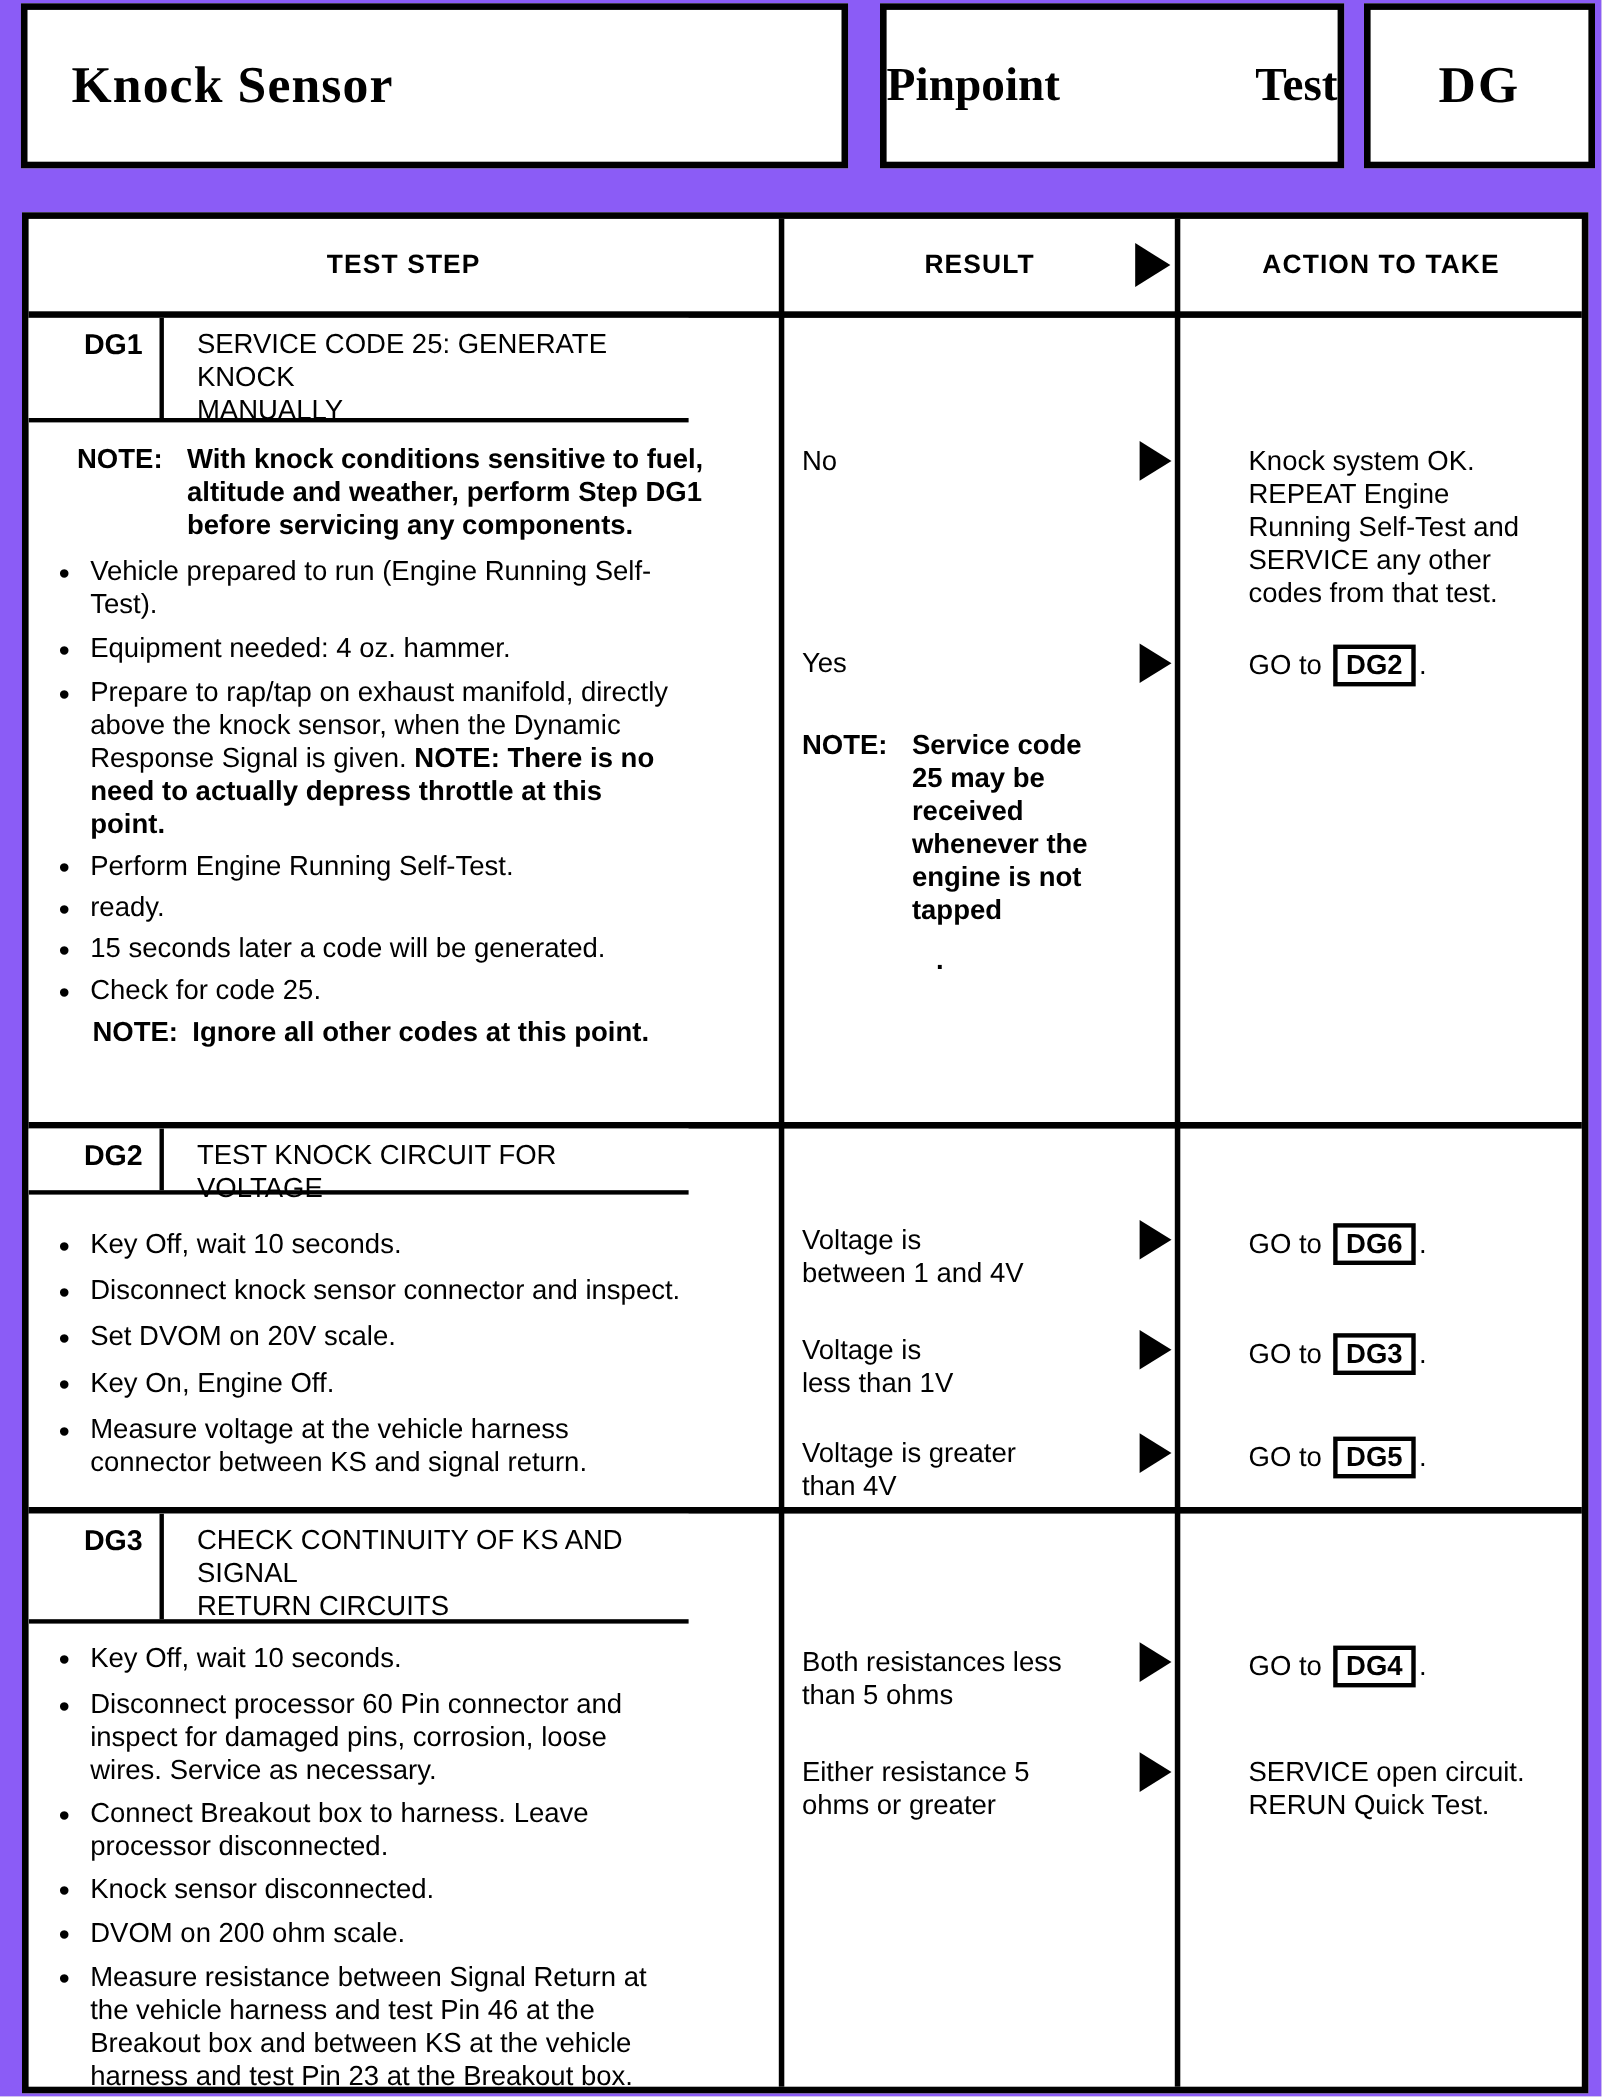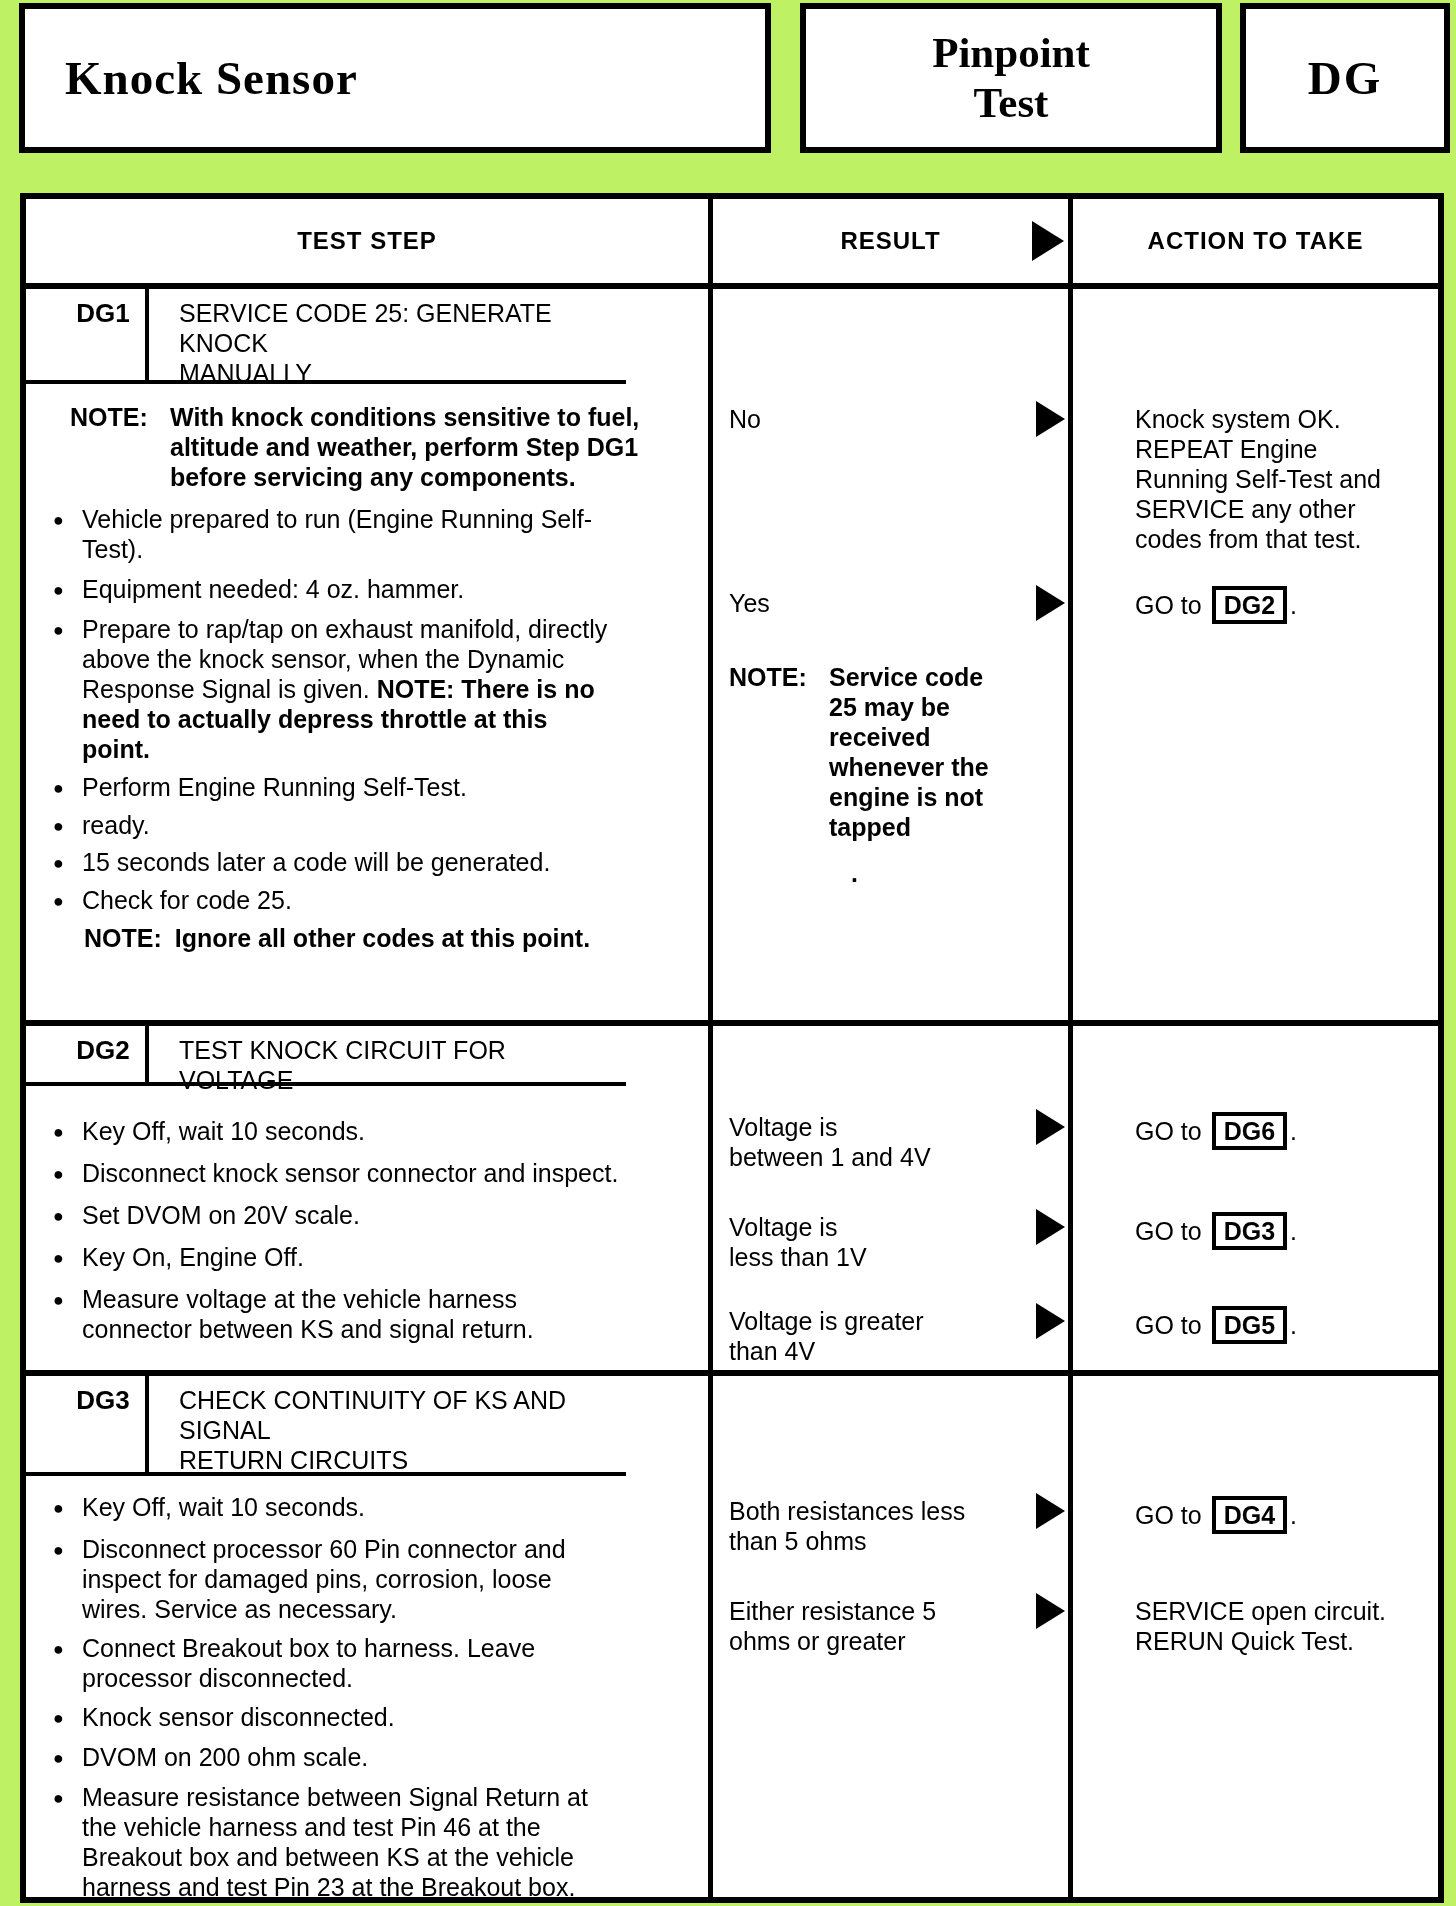--- a/index.html
+++ b/index.html
@@ -1,26 +1,26 @@
 <!DOCTYPE html>
 <html><head>
 <meta charset="utf-8">
 <style>
   html,body { margin:0; padding:0; background:#e8e8e8; }
   .page {
     position:relative; width:1456px; height:1906px; margin:0 auto;
-    background:#bef264; color:#000;
+    background:#8b5cf6; color:#000;
     font-family:"Liberation Sans","DejaVu Sans",sans-serif;
     overflow:hidden;
   }
   
   .hbox { position:absolute; border:6px solid #000; box-sizing:border-box; background:#fff; }
   #hb1 { left:19px; top:3px; width:752px; height:150px; display:flex; align-items:center; }
   #hb1 .ht { font-family:"Liberation Serif","DejaVu Serif",serif; font-weight:bold; font-size:47px; padding-left:40px; letter-spacing:1px; }
-  #hb2 { left:800px; top:3px; width:422px; height:150px; display:flex; flex-direction:column; align-items:center; justify-content:center; }
+  #hb2 { left:800px; top:3px; width:422px; height:150px; display:flex; flex-direction:row; align-items:center; justify-content:space-between; }
   #hb2 .ht { font-family:"Liberation Serif","DejaVu Serif",serif; font-weight:bold; font-size:43px; line-height:50px; text-align:center; }
   #hb3 { left:1240px; top:3px; width:210px; height:150px; display:flex; align-items:center; justify-content:center; }
   #hb3 .ht { font-family:"Liberation Serif","DejaVu Serif",serif; font-weight:bold; font-size:47px; letter-spacing:2px; }
 
   
   .ptable { position:absolute; left:20px; top:193px; width:1424px; height:1710px;
             border:6px solid #000; box-sizing:border-box; background:#fff; }
   .colsep { position:absolute; top:0; bottom:0; width:5px; background:#000; z-index:5; }
   #csep1 { left:682px; } #csep2 { left:1042px; }
 

